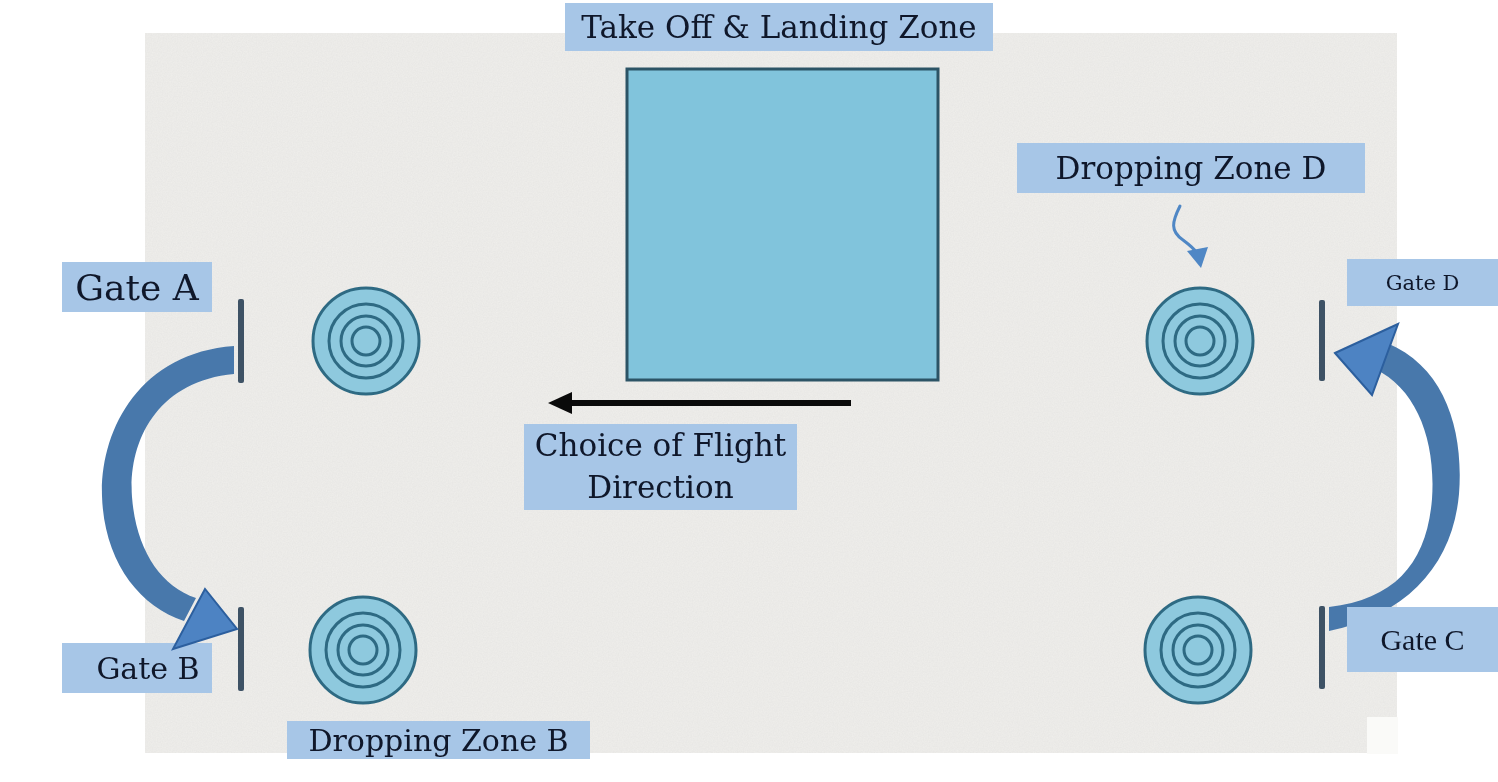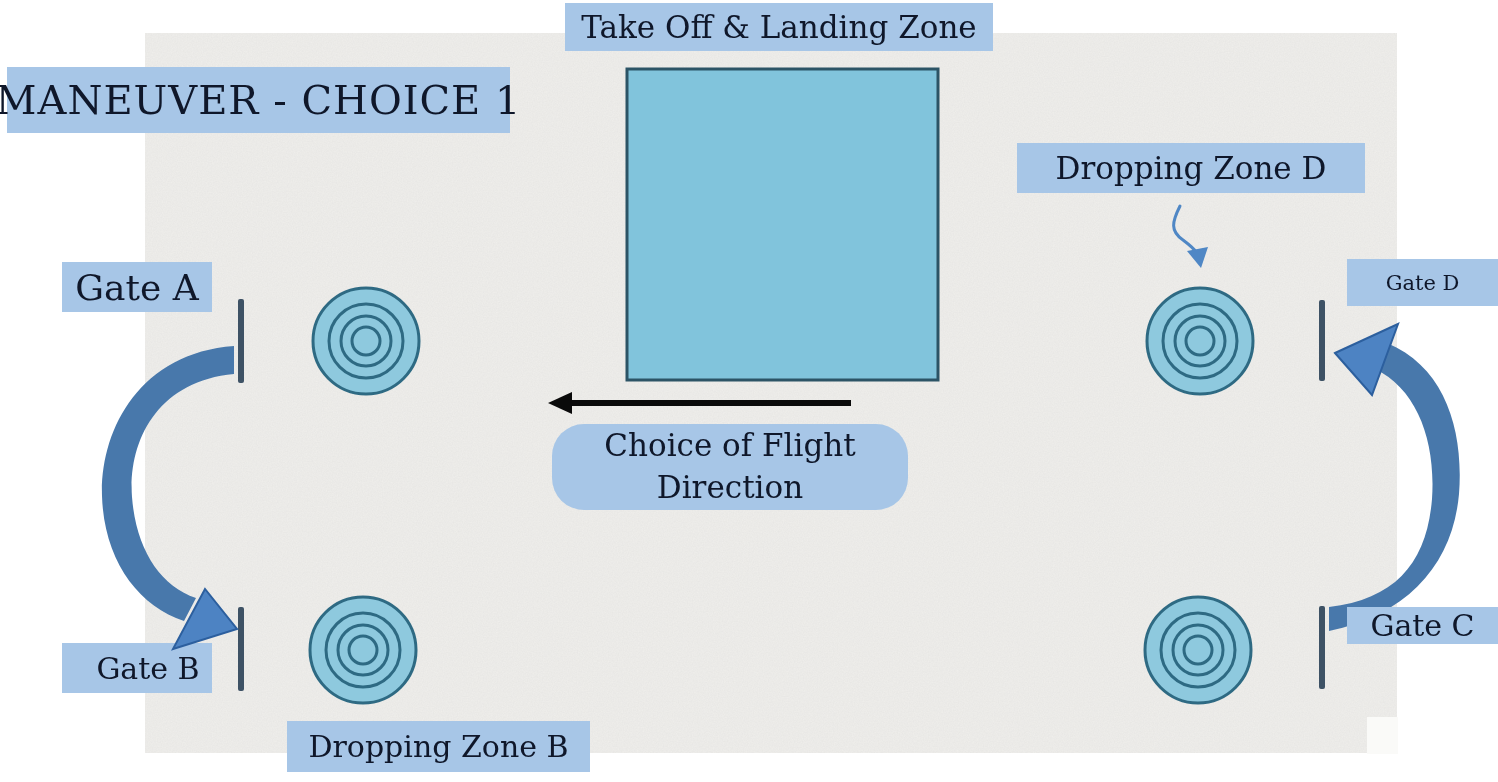--- a/index.html
+++ b/index.html
@@ -21,28 +21,28 @@
     color:#0f172a;
     z-index:2;
     box-sizing:border-box;
   }
   .label.title{
     left:7px;top:67px;width:503px;height:66px;
     font-size:40px;white-space:nowrap;letter-spacing:1px;
   }
   .label.takeoff{left:565px;top:3px;width:428px;height:48px;font-size:31px;}
   .label.dz-d{left:1017px;top:143px;width:348px;height:50px;font-size:31px;}
-  .label.dz-b{left:287px;top:721px;width:303px;height:51px;font-size:30px;}
+  .label.dz-b{left:287px;top:721px;width:303px;height:38px;font-size:30px;}
   .label.gate-a{left:62px;top:262px;width:150px;height:50px;font-size:36px;}
   .label.gate-b{left:62px;top:643px;width:150px;height:50px;font-size:30px;padding-left:22px;}
   .label.gate-d{left:1347px;top:259px;width:151px;height:47px;font-size:21px;}
-  .label.gate-c{left:1347px;top:607px;width:151px;height:37px;font-size:30px;}
+  .label.gate-c{left:1347px;top:607px;width:151px;height:65px;font-size:30px;font-family:Liberation Serif, serif;}
   .label.choice{
-    left:552px;top:424px;width:356px;height:86px;
-    font-size:31px;line-height:1.35;padding:0 10px;border-radius:32px;
+    left:524px;top:424px;width:273px;height:86px;
+    font-size:31px;line-height:1.35;padding:0 10px;
   }
 </style>
 </head>
 <body>
 
 <div class="stage">
 
   <svg id="main-art" class="layer" width="1498" height="782" viewBox="0 0 1498 782">
     <defs>
       <filter id="grain" x="0%" y="0%" width="100%" height="100%">
@@ -102,21 +102,20 @@
                Z" fill="#4878ab"></path>
       <polygon points="1335,353 1398,324 1372,395" stroke-width="2" fill="#4d83c3" stroke="#2c5f9e"></polygon>
     </g>
 
     <g>
       <path d="M 1180,206 C 1172,222 1170,231 1183,240 C 1191,246 1195,250 1197,253" fill="none" stroke-width="3" stroke-linecap="round" stroke="#4f87c5"></path>
       <polygon points="1201,268 1187,251 1208,247" fill="#4f87c5"></polygon>
     </g>
   </svg>
 
-  <div class="label title">MANEUVER - CHOICE 1</div>
   <div class="label takeoff">Take Off &amp; Landing Zone</div>
   <div class="label dz-d">Dropping Zone D</div>
   <div class="label dz-b">Dropping Zone B</div>
   <div class="label gate-a">Gate A</div>
   <div class="label gate-b">Gate B</div>
   <div class="label gate-c">Gate C</div>
   <div class="label gate-d">Gate D</div>
   <div class="label choice">Choice of Flight Direction</div>
 
   <svg id="overlay-art" class="layer" width="1498" height="782" viewBox="0 0 1498 782">

